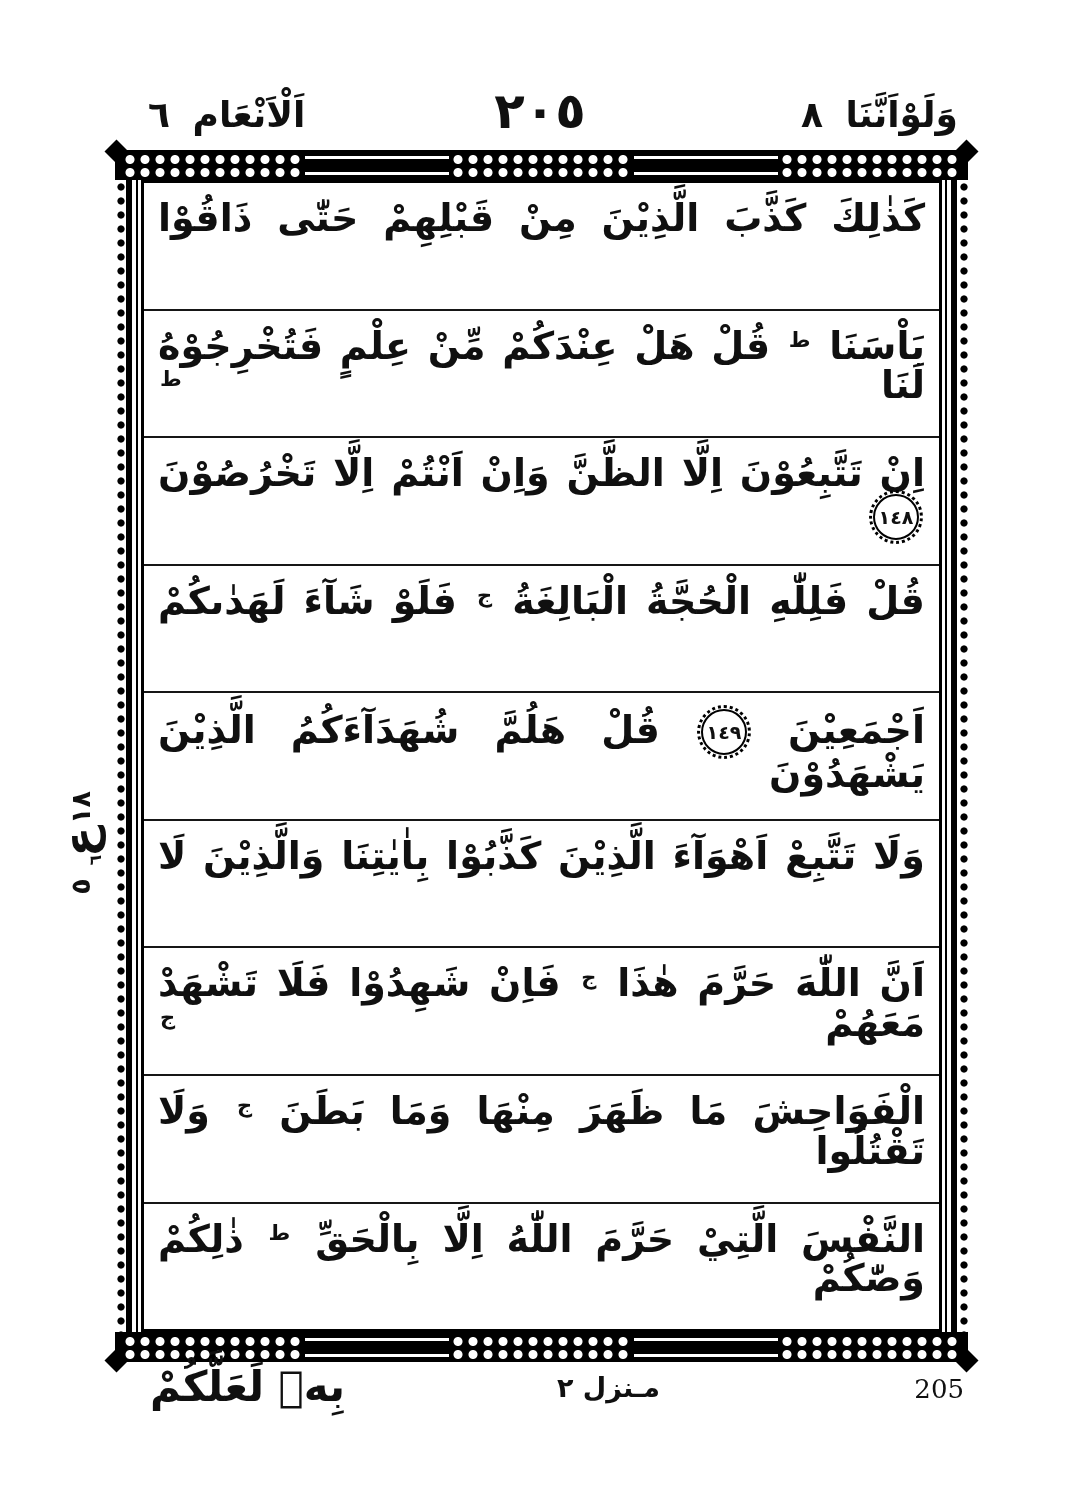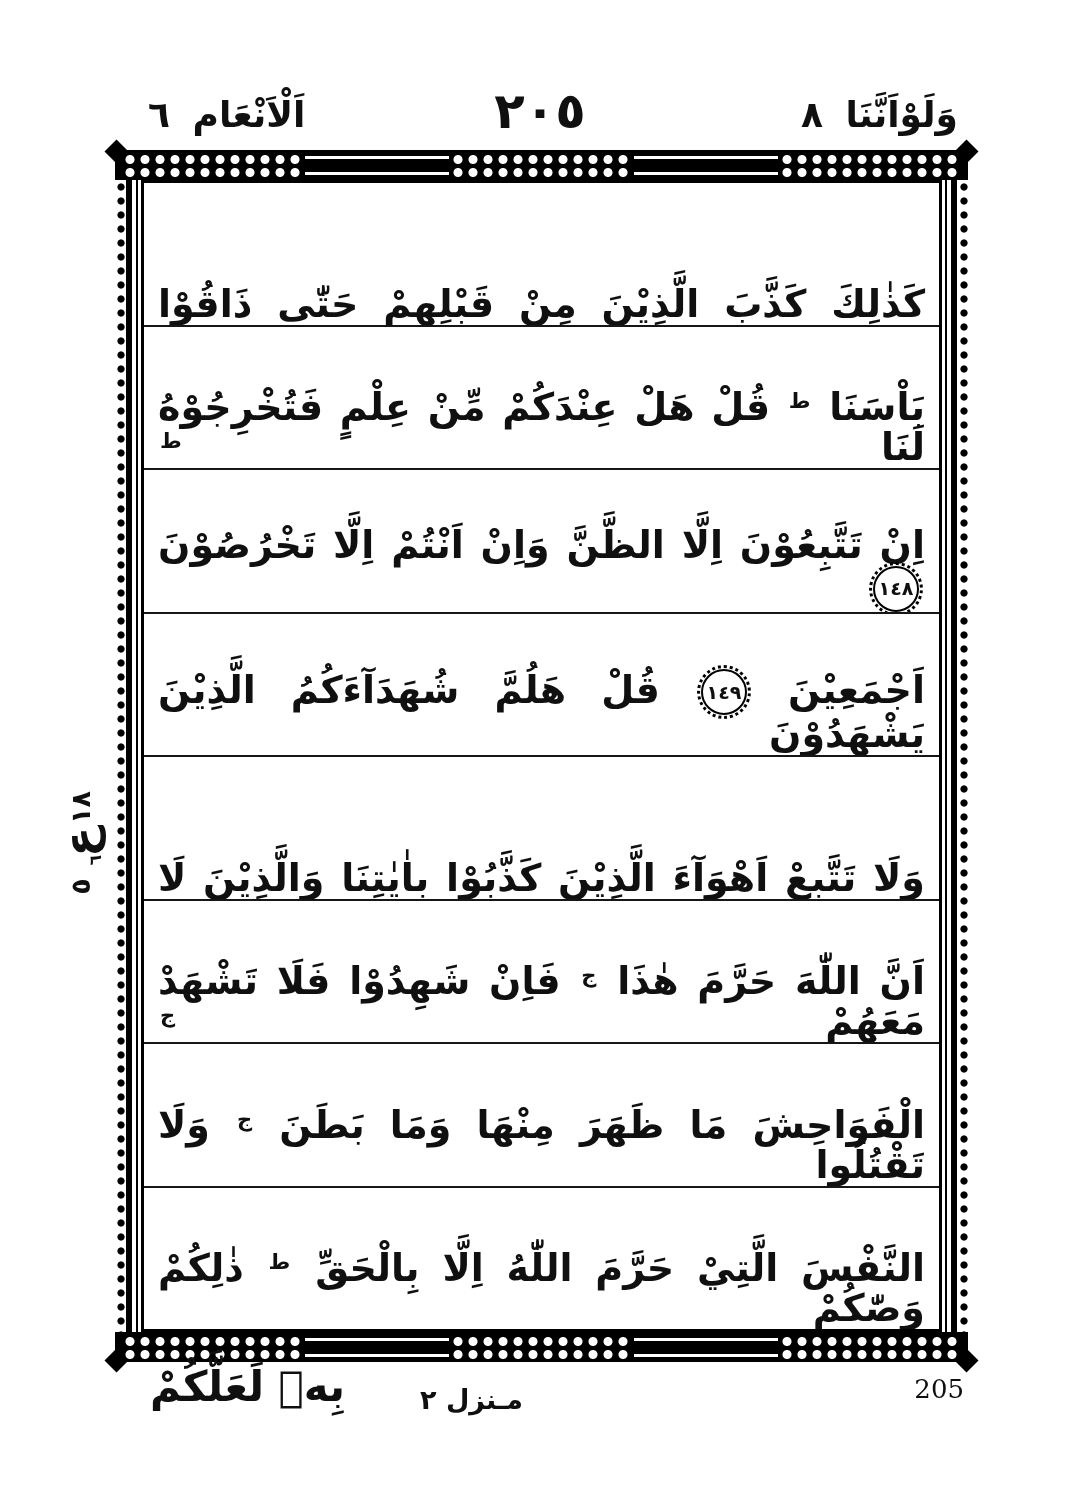--- a/index.html
+++ b/index.html
@@ -28,40 +28,40 @@
         background-image:radial-gradient(circle at 50% 7px,#000 3.2px,rgba(0,0,0,0) 4px);
         background-size:12px 14px;}
   .vband .bar{width:7px;background:#000;margin:0 1px;}
   .vband .thin{width:2px;background:#000;margin:0 3px;}
   .vband.right{flex-direction:row-reverse;}
   .corner{position:absolute;width:17px;height:17px;background:#000;transform:rotate(45deg);}
   .c-tl{left:-7px;top:-7px;} .c-tr{right:-7px;top:-7px;}
   .c-bl{left:-7px;bottom:-7px;} .c-br{right:-7px;bottom:-7px;}
   
   .inner{flex:1;border:3px solid #000;background:#fff;display:flex;flex-direction:column;}
-  .row{flex:1;border-bottom:2px solid #161616;display:flex;align-items:flex-end;padding:0 14px;overflow:hidden;}
+  .row{flex:1;border-bottom:2px solid #161616;display:flex;align-items:flex-start;padding:16px 14px;overflow:hidden;}
   .row:last-child{border-bottom:none;}
   .linetext{width:100%;direction:rtl;text-align:justify;text-align-last:justify;
             font-weight:bold;font-size:38px;line-height:1.05;
             font-family:"DejaVu Sans",sans-serif;}
   .waqf{font-size:21px;position:relative;top:-12px;font-weight:bold;margin:0 2px;}
   .ayah{display:inline-flex;align-items:center;justify-content:center;vertical-align:middle;
         width:42px;height:42px;border:2px solid #000;border-radius:50%;
         outline:3px dotted #000;outline-offset:1px;margin:0 6px;
         font-size:19px;font-weight:bold;line-height:1;}
   
   .ruku{position:absolute;left:52px;top:792px;width:56px;display:flex;flex-direction:column;
         align-items:center;gap:2px;font-weight:bold;}
   .ruku .r-num{transform:rotate(-90deg);font-size:27px;display:block;}
   .ruku .r-ain{transform:rotate(-90deg);font-size:44px;display:block;line-height:1;}
   .ruku .r-ain .small{font-size:17px;position:relative;top:6px;left:2px;}
   
   .foot{position:absolute;direction:rtl;font-weight:bold;white-space:nowrap;}
   .foot-catch{left:150px;top:1362px;font-size:42px;}
-  .foot-manzil{left:0;right:0;top:1372px;width:240px;margin:12px auto;text-align:left;font-size:27px;}
+  .foot-manzil{left:0;right:0;top:1372px;width:240px;margin:0 auto;text-align:right;font-size:27px;}
   .foot-page{right:116px;top:1374px;font-size:26px;font-weight:normal;
              font-family:"DejaVu Serif",serif;direction:ltr;}
 </style>
 </head>
 <body>
 
 <div class="hdr hdr-left">
   <span>اَلْاَنْعَام</span>
   <span class="num">٦</span>
 </div>
@@ -96,20 +96,23 @@
         <div class="row">
           <div class="linetext"><span>كَذٰلِكَ كَذَّبَ الَّذِيْنَ مِنْ قَبْلِهِمْ حَتّٰى ذَاقُوْا</span> </div>
         </div>
         <div class="row">
           <div class="linetext"><span>بَاْسَنَا</span> <span class="waqf">ط</span> <span>قُلْ هَلْ عِنْدَكُمْ مِّنْ عِلْمٍ فَتُخْرِجُوْهُ لَنَا</span> <span class="waqf">ط</span> </div>
         </div>
         <div class="row">
           <div class="linetext"><span>اِنْ تَتَّبِعُوْنَ اِلَّا الظَّنَّ وَاِنْ اَنْتُمْ اِلَّا تَخْرُصُوْنَ</span> <span class="ayah">١٤٨</span> </div>
         </div>
         <div class="row">
+          <div class="linetext"><span>قُلْ فَلِلّٰهِ الْحُجَّةُ الْبَالِغَةُ</span> <span class="waqf">ج</span> <span>فَلَوْ شَآءَ لَهَدٰىكُمْ</span> </div>
+        </div>
+        <div class="row">
           <div class="linetext"><span>اَجْمَعِيْنَ</span> <span class="ayah">١٤٩</span> <span>قُلْ هَلُمَّ شُهَدَآءَكُمُ الَّذِيْنَ يَشْهَدُوْنَ</span> </div>
         </div>
         <div class="row">
           <div class="linetext"><span>وَلَا تَتَّبِعْ اَهْوَآءَ الَّذِيْنَ كَذَّبُوْا بِاٰيٰتِنَا وَالَّذِيْنَ لَا</span> </div>
         </div>
         <div class="row">
           <div class="linetext"><span>اَنَّ اللّٰهَ حَرَّمَ هٰذَا</span> <span class="waqf">ج</span> <span>فَاِنْ شَهِدُوْا فَلَا تَشْهَدْ مَعَهُمْ</span> <span class="waqf">ج</span> </div>
         </div>
         <div class="row">
           <div class="linetext"><span>الْفَوَاحِشَ مَا ظَهَرَ مِنْهَا وَمَا بَطَنَ</span> <span class="waqf">ج</span> <span>وَلَا تَقْتُلُوا</span> </div>

